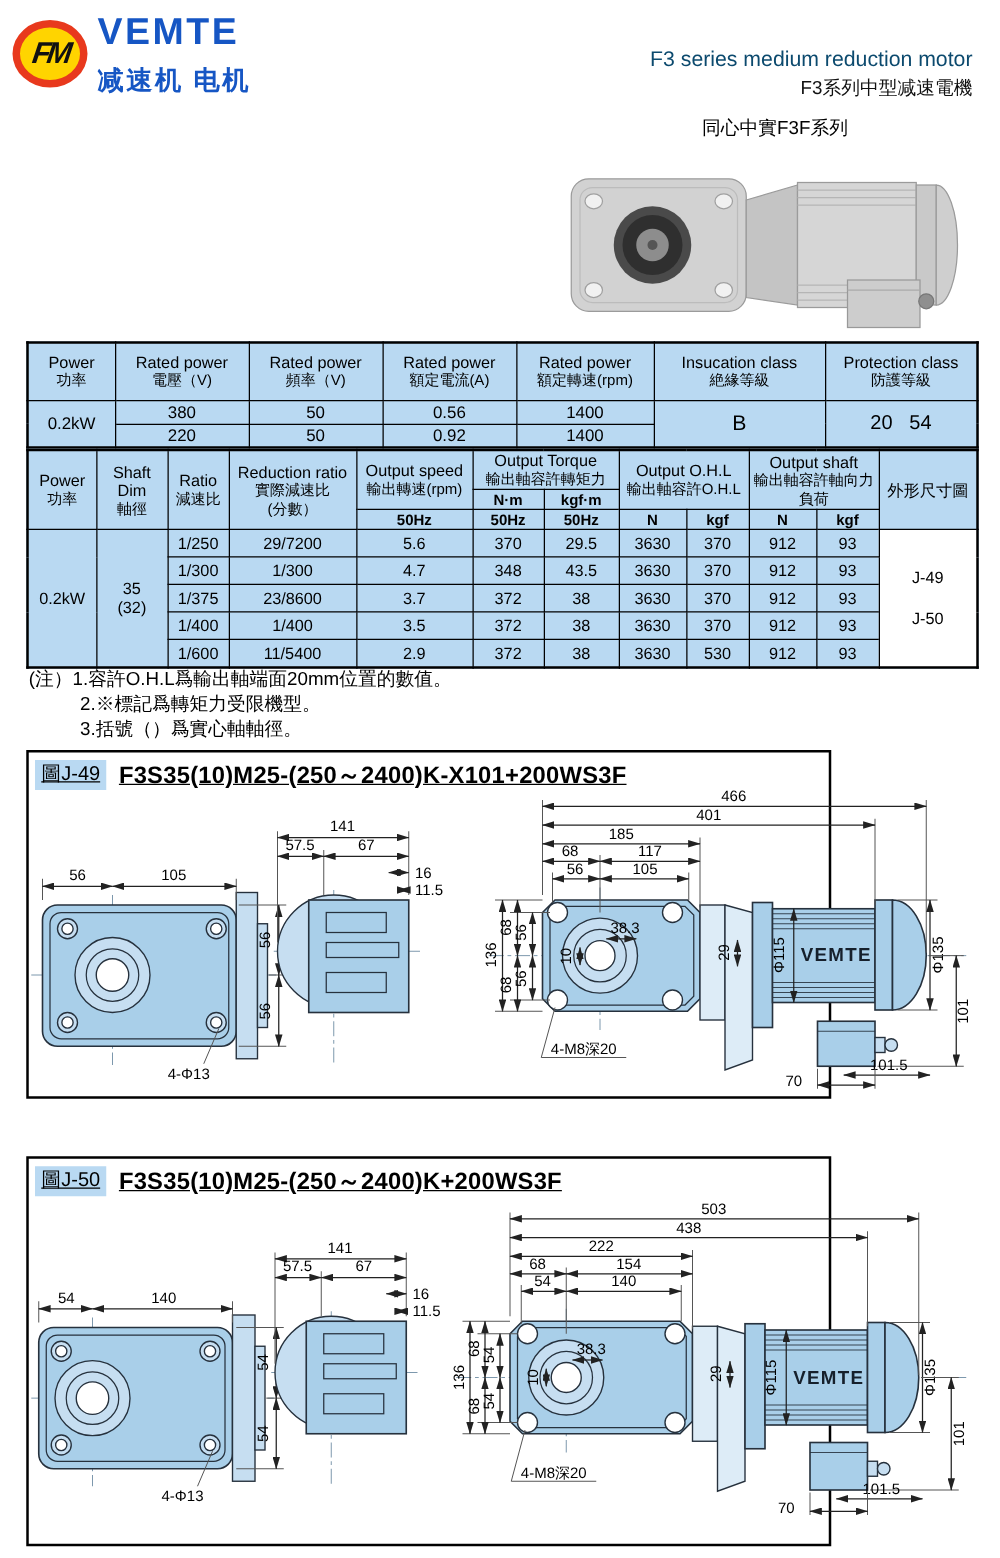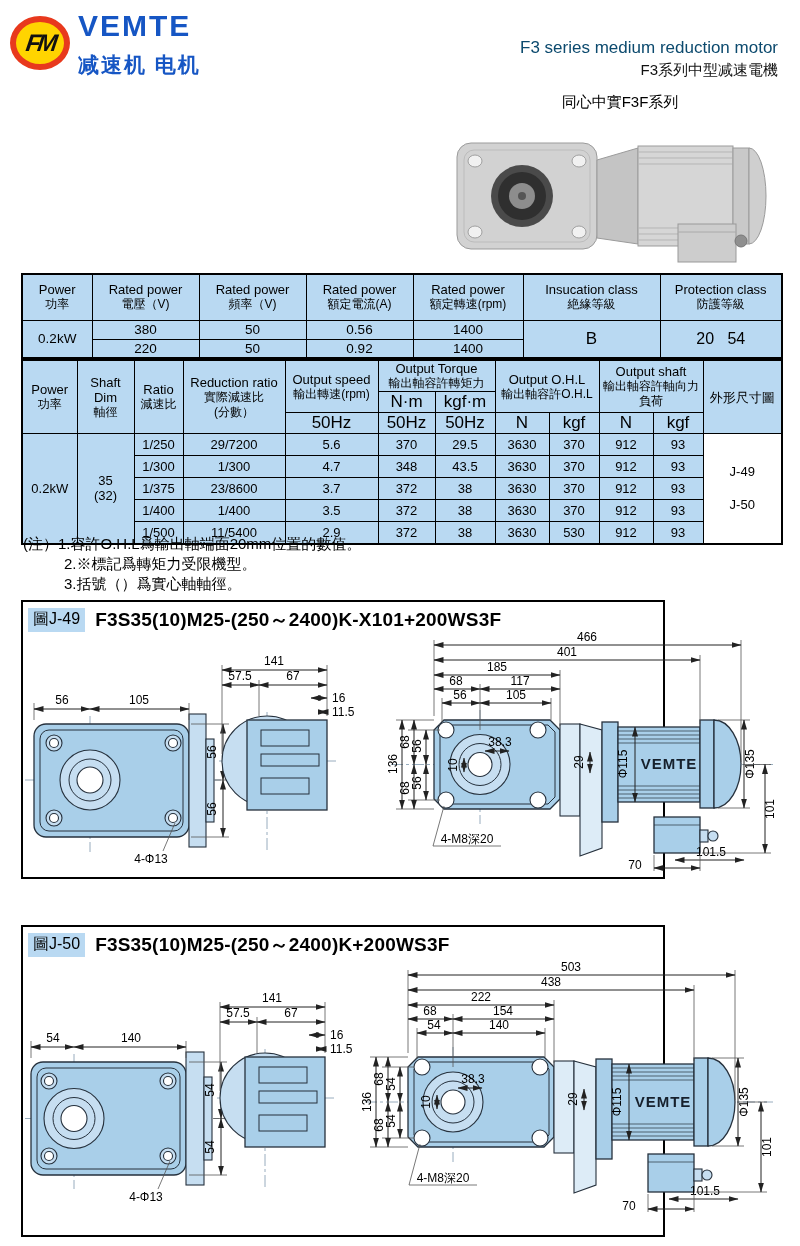--- a/index.html
+++ b/index.html
@@ -26,31 +26,31 @@
   table { border-collapse:collapse; table-layout:fixed; }
   .spec { position:absolute; left:21px; width:760px; border:2px solid #000; background:#b9d9f2; }
   .spec td, .spec th { border:1px solid #000; text-align:center; vertical-align:middle; font-weight:normal; padding:0; }
   .spec .en { font-size:13px; line-height:15px; }
   .spec .zh { font-size:12px; line-height:15px; }
   .spec .val { font-size:13.5px; }
   .t1 { top:273px; }
   .t1 .hd th { height:46px; }
   .t1 .dr td { height:19px; }
   .t2 { top:359px; }
-  .t2 .sub { font-size:17px; height:16px; }
+  .t2 .sub { font-size:12px; height:16px;font-weight:bold; }
   .t2 .dr td { height:22px; font-size:13px; }
   .dimcell { background:#fff; font-size:14px; }
   .dimcell div { padding:9px 0; }
 
   
   .notes { position:absolute; top:534px; left:23px; font-size:15px; line-height:20px; }
   .notes .ind { padding-left:41px; }
 
   
-  .panel { position:absolute; left:21px; width:644px; border:2px solid #000; background:#fff; }
+  .panel { position:absolute; left:21px; width:644px; border:2px solid #000; background:#fff;text-decoration:underline; }
   .p1 { top:600px; height:279px; }
   .p2 { top:925px; height:312px; }
   .panel-head { display:flex; align-items:center; gap:10px; padding:5px 0 0 5px; height:30px; }
   .tag { background:#b9d9f2; font-size:16px; padding:1px 5px 2px 5px; white-space:nowrap; }
   .model { font-weight:bold; font-size:19px; letter-spacing:0.2px;text-align:center; }
 
   
   .draw text { font-size:12px; fill:#000; }
   .draw .brand { font-size:15px; font-weight:bold; fill:#16202c; letter-spacing:1px; }
   .body  { fill:#a9cfe9; stroke:#26313d; stroke-width:1.3; }
@@ -288,21 +288,21 @@
           <td>1/400</td>
           <td>3.5</td>
           <td>372</td>
           <td>38</td>
           <td>3630</td>
           <td>370</td>
           <td>912</td>
           <td>93</td>
     </tr>
     <tr class="dr">
-      <td>1/500</td>
+      <td>1/600</td>
           <td>11/5400</td>
           <td>2.9</td>
           <td>372</td>
           <td>38</td>
           <td>3630</td>
           <td>530</td>
           <td>912</td>
           <td>93</td>
     </tr>
   </tbody>

